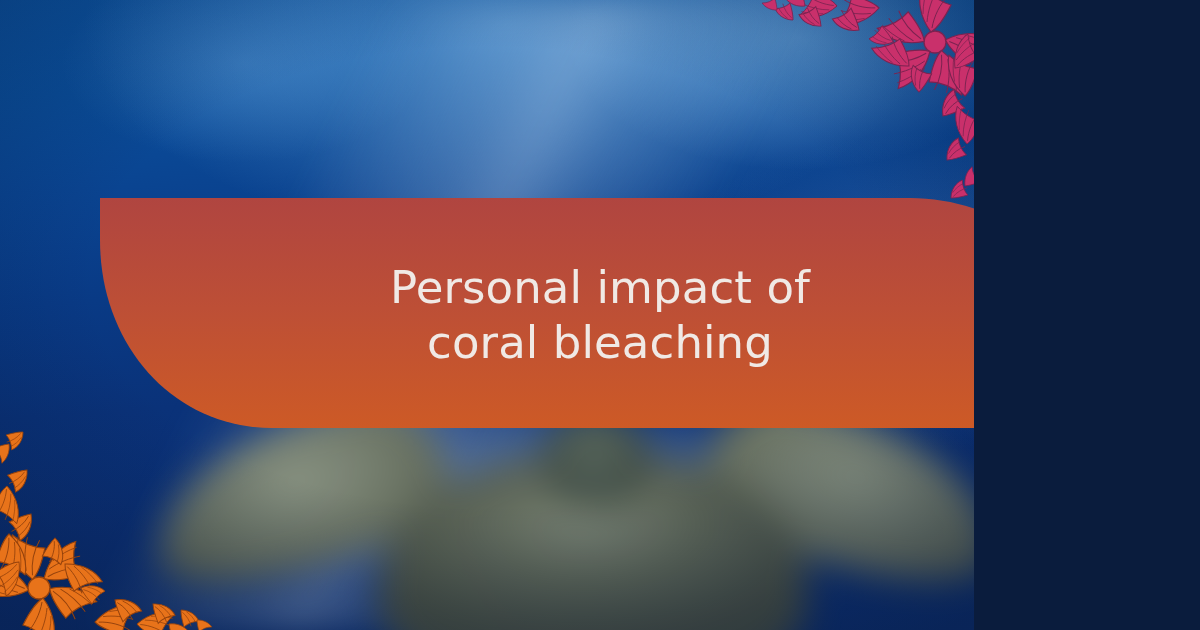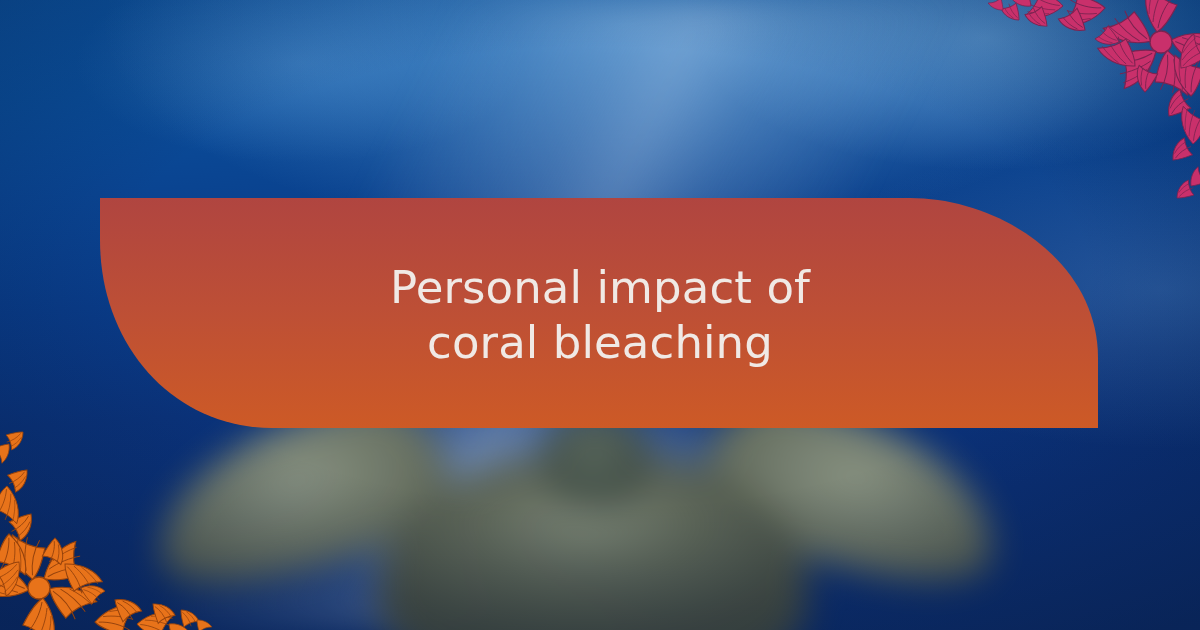--- a/index.html
+++ b/index.html
@@ -2,21 +2,21 @@
 <html><head>
 <meta charset="utf-8">
 <style>
   html, body {
     margin: 0;
     padding: 0;
     background: #0a1c3d;
   }
   #canvas {
     position: relative;
-    width: 1200px;
+    width: 974px;
     height: 630px;
     overflow: hidden;
     font-family: "DejaVu Sans", sans-serif;
     background: #b91c1c;
   }
 
   
   .bg-layer {
     position: absolute;
     inset: 0;

